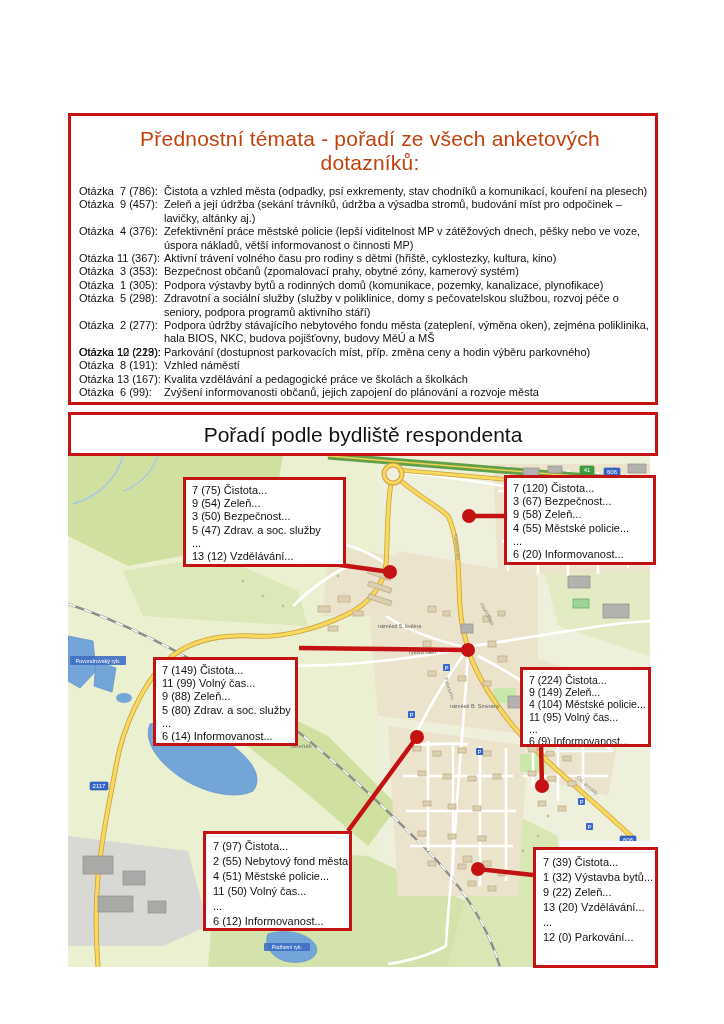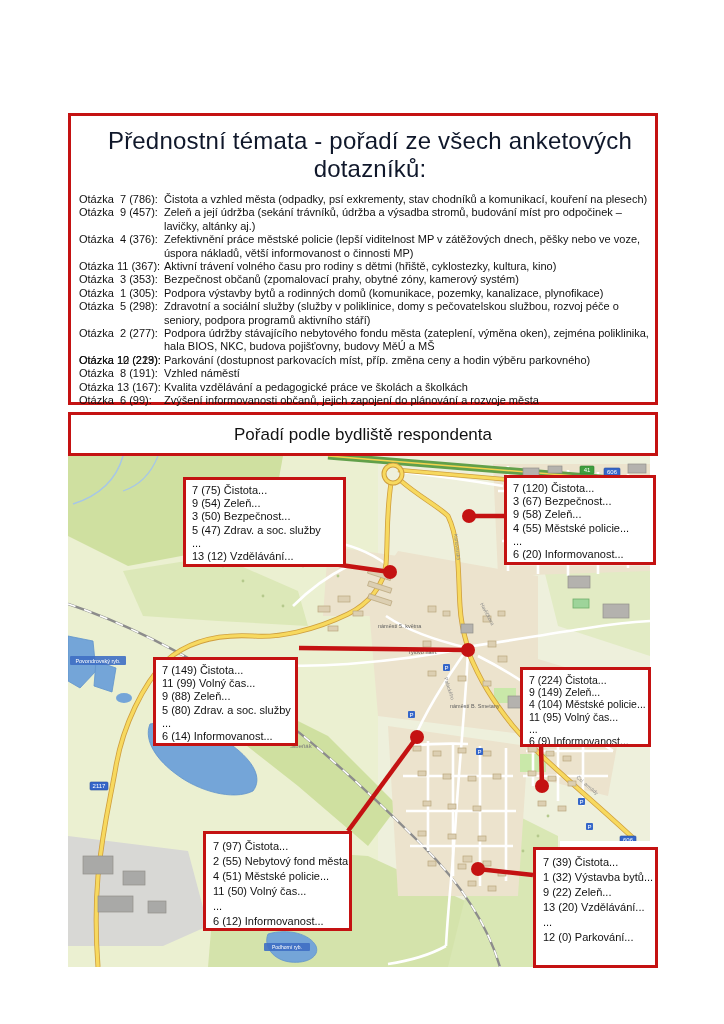--- a/index.html
+++ b/index.html
@@ -1,27 +1,27 @@
 <!DOCTYPE html>
 <html><head>
 <meta charset="utf-8">
 <style>
   html,body{margin:0;padding:0;background:#ffffff;}
   .page{position:relative;width:724px;height:1024px;background:#ffffff;overflow:hidden;
         font-family:"Liberation Sans",sans-serif;color:#111;}
   .redbox{position:absolute;background:#fff;border:3px solid #c41212;box-sizing:border-box;}
   
   .pbox{left:68px;top:113px;width:590px;height:292px;}
-  .pbox h1{margin:11px 6px 10px 20px;font-size:24px;font-weight:400;text-align:center;color:#0f172a;letter-spacing:.2px;}
+  .pbox h1{margin:11px 6px 10px 20px;font-size:21px;font-weight:400;text-align:center;color:#c2410c;letter-spacing:.2px;}
   .plist{padding:0 4px 0 5px;font-size:11px;line-height:13.4px;}
   .pitem{position:relative;padding-left:88px;}
   .pitem .lbl{position:absolute;left:3px;top:0;white-space:pre;}
   
   .tbox{left:68px;top:412px;width:590px;height:44px;}
-  .tbox h2{margin:0;font-size:17px;font-weight:400;text-align:center;line-height:39px;color:#111;}
+  .tbox h2{margin:0;font-size:21px;font-weight:400;text-align:center;line-height:39px;color:#111;}
   
   .map{position:absolute;left:68px;top:456px;width:582px;height:511px;}
   .map svg{display:block;}
   
   .callout{position:absolute;background:#fff;border:3px solid #c41212;box-sizing:border-box;
            padding:4px 6px;font-size:11px;line-height:13.2px;white-space:nowrap;overflow:hidden;z-index:5;}
   .callout.big{line-height:15px;padding:5px 7px;}
   .co-a{left:183px;top:477px;width:163px;height:90px;}
   .co-b{left:504px;top:475px;width:152px;height:90px;}
   .co-c{left:153px;top:657px;width:145px;height:89px;}

